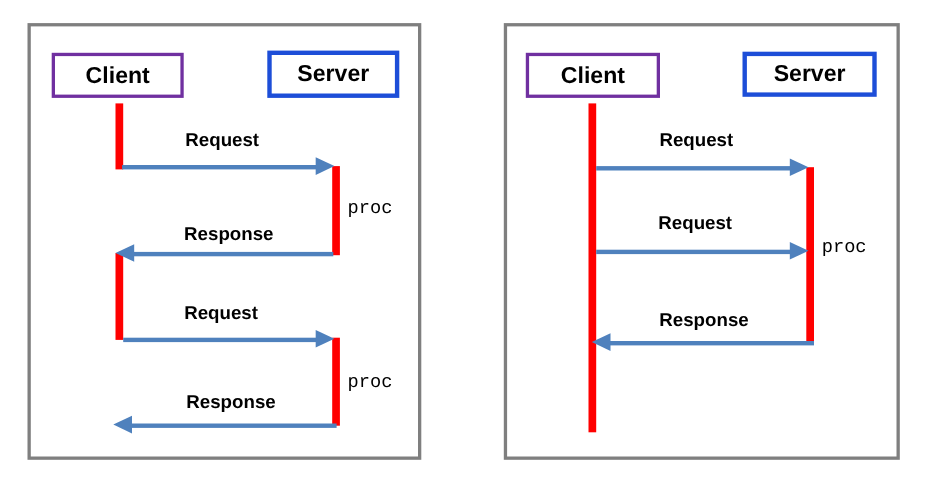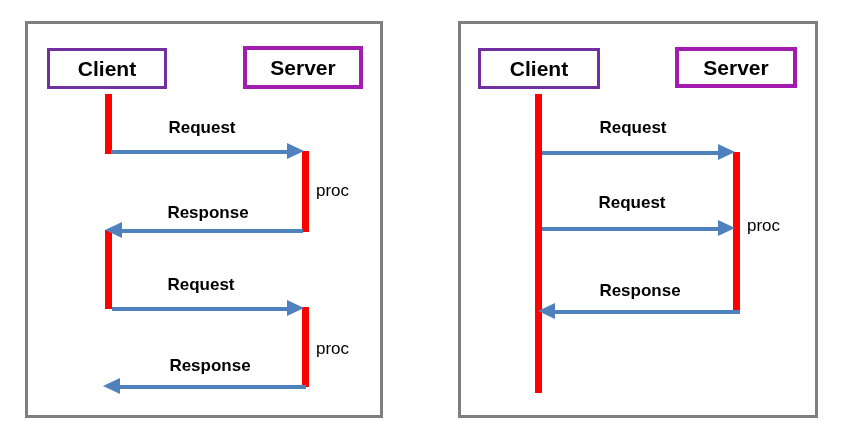--- a/index.html
+++ b/index.html
@@ -21,21 +21,21 @@
   .panel.right{left:458px;top:21px;width:360px;height:397px;}
 
   .actor-box{
     position:absolute;
     box-sizing:border-box;
     background:#fff;
     display:flex;align-items:center;justify-content:center;
     font-weight:bold;font-size:21px;letter-spacing:0px;
   }
   .actor-client{border:3px solid #7030A0;}
-  .actor-server{border:4px solid #a21caf;}
+  .actor-server{border:4px solid #1d4ed8;}
 
   .bar{
     position:absolute;
     width:7px;
     background:#FF0000;
   }
 
   .arrow{position:absolute;height:17px;}
   .arrow .line{position:absolute;top:7px;height:4px;background:#4F81BD;}
   .arrow-right .line{left:0;right:13px;}
@@ -49,20 +49,21 @@
     position:absolute;
     font-size:17px;
     white-space:nowrap;
     transform:translateX(-50%);
     font-weight:bold;
   }
   .proc-label{
     position:absolute;
     font-size:17px;
     white-space:nowrap;
+    font-family:Liberation Mono, monospace;
   }
 </style>
 </head>
 <body>
 
 <div>
   <div class="panel left"></div>
 
   <div class="actor-box actor-client" style="left:47px;top:48px;width:120px;height:41px;">
     <span>Client</span>

